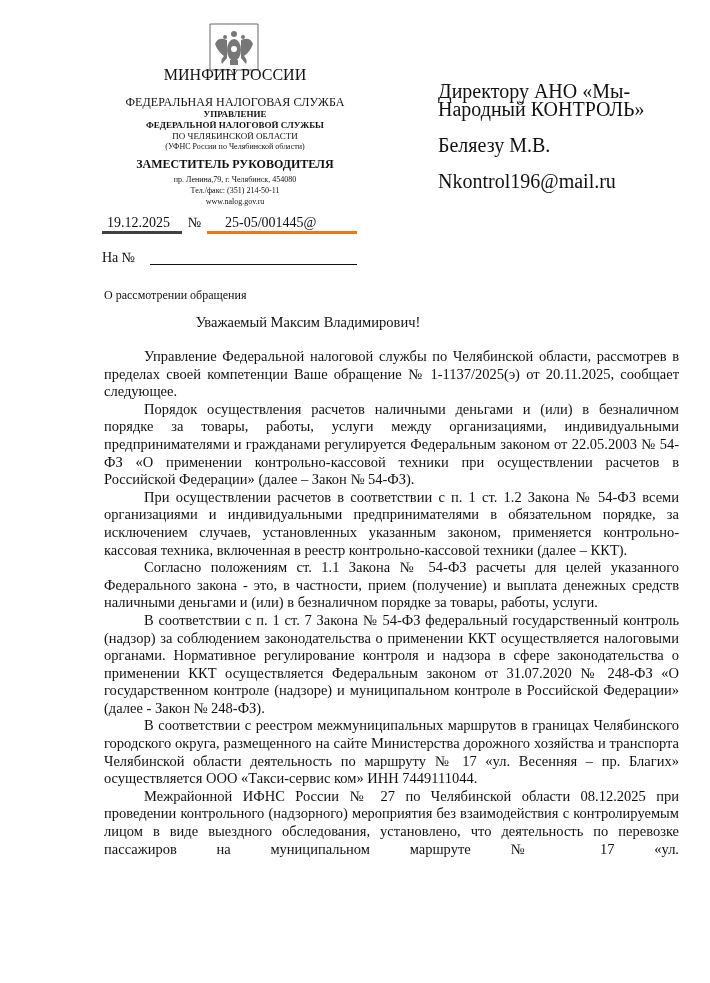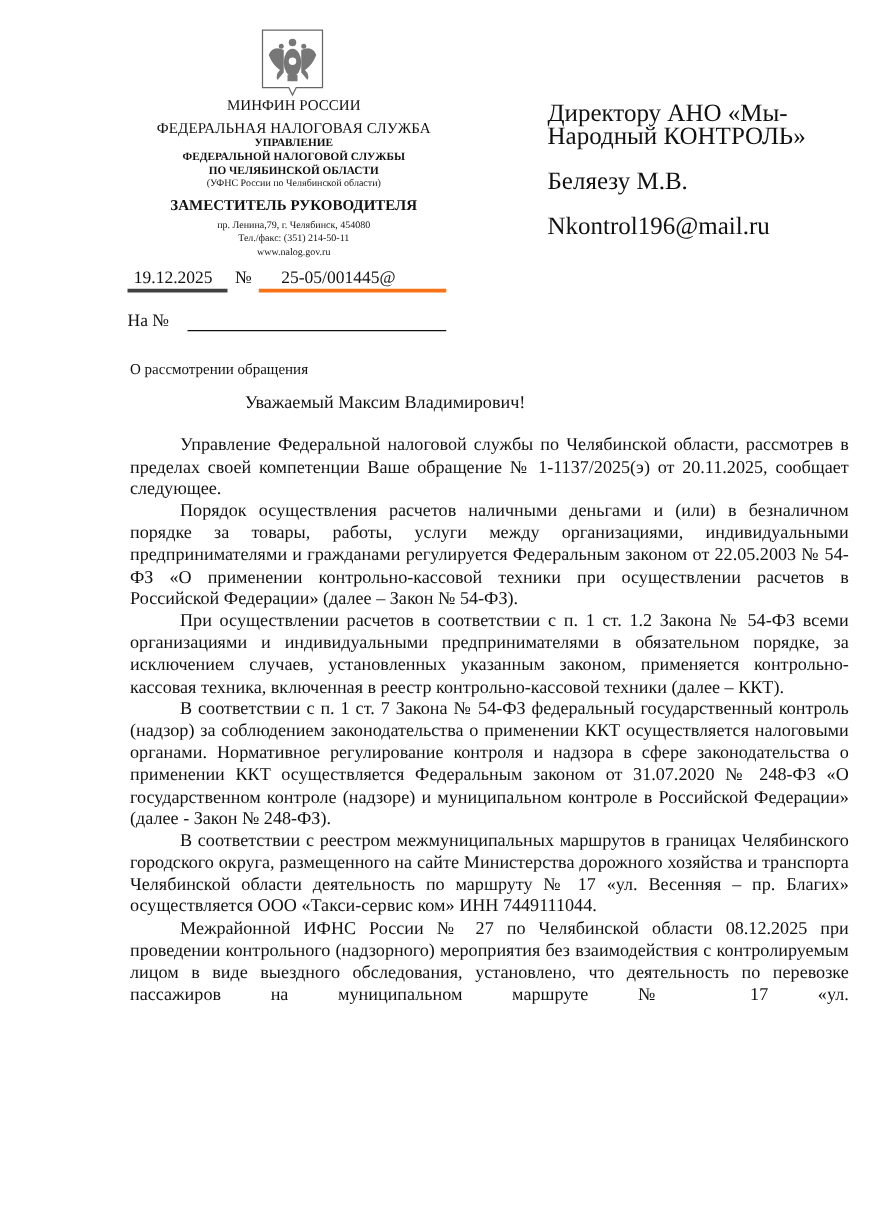--- a/index.html
+++ b/index.html
@@ -1,25 +1,25 @@
 <!DOCTYPE html>
 <html><head>
   <meta charset="utf-8">
   <style>
     html, body { margin: 0; padding: 0; background: #ffffff; }
     body { width: 710px; height: 983px; position: relative; overflow: hidden;
            font-family: "Liberation Serif", "DejaVu Serif", serif; color: #111; }
     .abs { position: absolute; }
     .emblem { left: 206px; top: 22px; width: 56px; height: 56px; }
     .hdr { left: 100px; width: 270px; text-align: center; }
-    .h1 { top: 77px; font-size: 12px; }
+    .h1 { top: 66px; font-size: 16px; }
     .h2 { top: 95px; font-size: 12px; letter-spacing: 0.1px; }
     .h3 { top: 109px; font-size: 9px; font-weight: bold; }
     .h4 { top: 120px; font-size: 9px; font-weight: bold; }
-    .h5 { top: 131px; font-size: 9px; font-weight: bold; }
+    .h5 { top: 131px; font-size: 9px; font-weight: normal; }
     .h6 { top: 142px; font-size: 8px; }
     .h7 { top: 157px; font-size: 12px; font-weight: bold; }
     .h8 { top: 175px; font-size: 8px; }
     .h9 { top: 186px; font-size: 8px; }
     .h10 { top: 197px; font-size: 8px; }
     .date { left: 102px; top: 215px; width: 80px; font-size: 14px; border-bottom: 3px solid #404040; padding-left: 5px; box-sizing: border-box; }
     .numlbl { left: 188px; top: 215px; font-size: 14px; }
     .numval { left: 207px; top: 215px; width: 150px; font-size: 14px; border-bottom: 3px solid #f97316; padding-left: 18px; box-sizing: border-box; }
     .nalbl { left: 102px; top: 250px; font-size: 14px; }
     .naline { left: 150px; top: 264px; width: 207px; border-bottom: 1px solid #111; }
@@ -74,16 +74,17 @@
 <div class="abs recip r1" style="width:240px;">Директору АНО «Мы-Народный КОНТРОЛЬ»</div>
 <div class="abs recip r2">Беляезу М.В.</div>
 <div class="abs recip r3">Nkontrol196@mail.ru</div>
 
 <div class="abs greet">Уважаемый Максим Владимирович!</div>
 
 <div class="abs body">
   <p>Управление Федеральной налоговой службы по Челябинской области, рассмотрев в пределах своей компетенции Ваше обращение № 1-1137/2025(э) от 20.11.2025, сообщает следующее.</p>
   <p>Порядок осуществления расчетов наличными деньгами и (или) в безналичном порядке за товары, работы, услуги между организациями, индивидуальными предпринимателями и гражданами регулируется Федеральным законом от 22.05.2003 № 54-ФЗ «О применении контрольно-кассовой техники при осуществлении расчетов в Российской Федерации» (далее – Закон № 54-ФЗ).</p>
   <p>При осуществлении расчетов в соответствии с п. 1 ст. 1.2 Закона № 54-ФЗ всеми организациями и индивидуальными предпринимателями в обязательном порядке, за исключением случаев, установленных указанным законом, применяется контрольно-кассовая техника, включенная в реестр контрольно-кассовой техники (далее – ККТ).</p>
+  <p>Согласно положениям ст. 1.1 Закона № 54-ФЗ расчеты для целей указанного Федерального закона - это, в частности, прием (получение) и выплата денежных средств наличными деньгами и (или) в безналичном порядке за товары, работы, услуги.</p>
   <p>В  соответствии с п. 1 ст. 7 Закона № 54-ФЗ федеральный государственный контроль (надзор) за соблюдением законодательства о применении ККТ осуществляется налоговыми органами. Нормативное регулирование контроля и надзора в сфере законодательства о применении ККТ осуществляется Федеральным законом от 31.07.2020 № 248-ФЗ «О государственном контроле (надзоре) и муниципальном контроле в Российской Федерации» (далее - Закон № 248-ФЗ).</p>
   <p>В соответствии с реестром межмуниципальных маршрутов в границах Челябинского городского округа, размещенного на сайте Министерства дорожного хозяйства и транспорта Челябинской области  деятельность по  маршруту № 17 «ул. Весенняя – пр. Благих» осуществляется  ООО «Такси-сервис ком» ИНН 7449111044.</p>
   <p>Межрайонной ИФНС России № 27 по Челябинской области 08.12.2025 при проведении контрольного (надзорного) мероприятия без взаимодействия с контролируемым лицом в виде выездного обследования, установлено, что деятельность по перевозке пассажиров на муниципальном маршруте № 17 «ул.</p>
 </div>
 
 </body></html>

